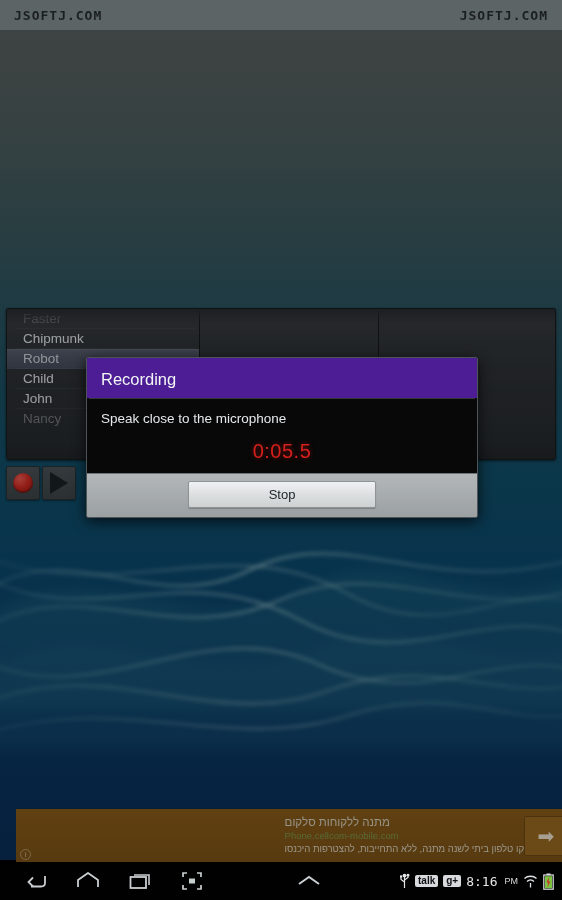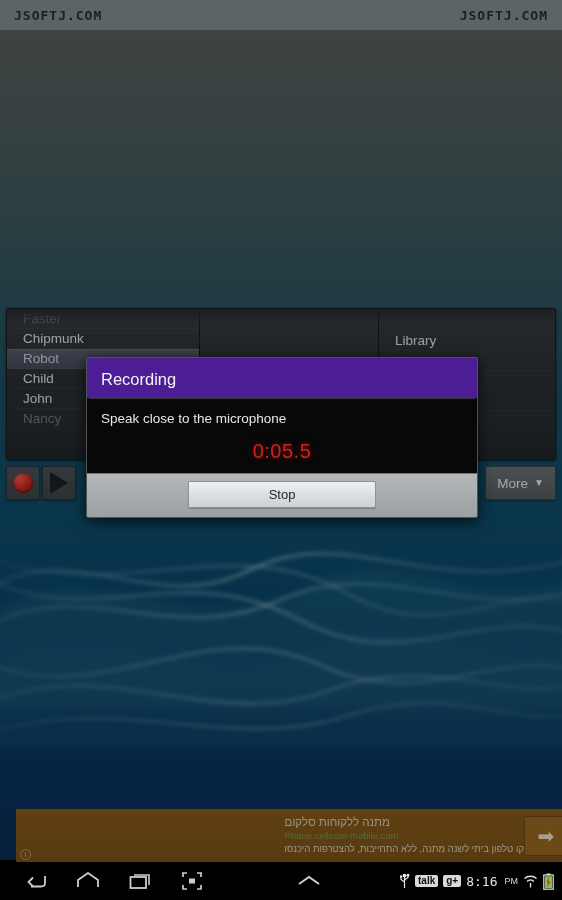--- a/index.html
+++ b/index.html
@@ -259,40 +259,28 @@
       <div class="lrow sep">John</div>
       <div class="lrow dim">Nancy</div>
     </div>
 
     <div class="col col-b">
       <div class="lrow" style="height:50px;"></div>
       <div class="lrow dimmer sep">None</div>
       <div class="lrow dimmer sep">Echo</div>
     </div>
 
-    <div class="col col-c">
-      <div class="lrow" style="height:22px;"></div>
-      <div class="lrow sep">Library</div>
-      <div class="lrow dimmer sep">Airport</div>
-      <div class="lrow dimmer sep">Battle</div>
-      <div class="lrow dimmer sep">Crowd</div>
-      <div class="lrow dimmer">Rain</div>
-    </div>
   </div>
 
   <div class="transport">
     <div class="tbtn" id="rec-btn">
       <div class="rec-dot"></div>
     </div>
     <div class="tbtn" id="play-btn">
       <div class="play-tri"></div>
-    </div>
-    <div class="more-btn">
-      <span>More</span>
-      <span class="caret-dn">▼</span>
     </div>
   </div>
 
   <div class="dim-veil"></div>
 
   <div class="dialog">
     <div class="dlg-title">Recording</div>
     <div class="dlg-rule"></div>
     <div class="dlg-body">
       <div class="dlg-msg">Speak close to the microphone</div>

